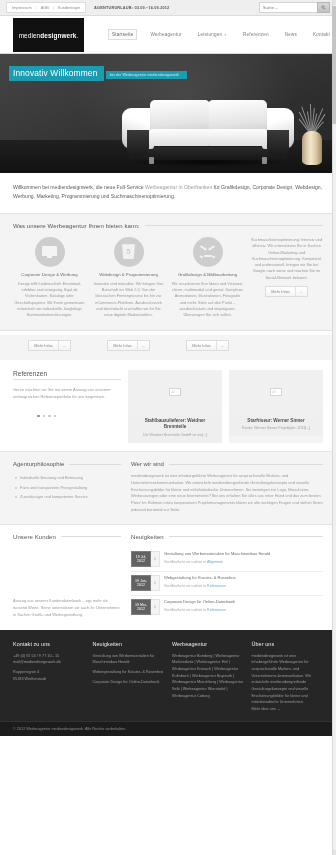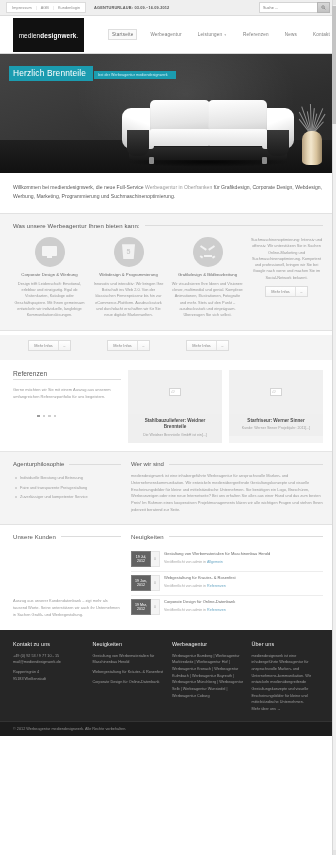--- a/index.html
+++ b/index.html
@@ -260,21 +260,21 @@
         <i style="height: 31px; transform: rotate(-2deg);"></i>
         <i style="height: 27px; transform: rotate(6deg);"></i>
         <i style="height: 22px; transform: rotate(14deg);"></i>
         <i style="height: 29px; transform: rotate(23deg);"></i>
         <i style="height: 25px; transform: rotate(33deg);"></i>
         <i style="height: 18px; transform: rotate(42deg);"></i>
       </div>
     <div class="vase"></div>
 
     <div class="hero-banner">
-      <div class="hb1">Herzlich Brennteile</div>
+      <div class="hb1">Innovativ Willkommen</div>
       <div class="hb2">bei der Werbeagentur mediendesignwerk</div>
     </div>
   </div>
 
   <div class="intro">
     <p><span>Willkommen bei mediendesignwerk, die neue Full-Service </span><span class="teal">Werbeagentur in Oberfranken</span><span> für Grafikdesign, Corporate Design, Webdesign, Werbung, Marketing, Programmierung und Suchmaschinenoptimierung.</span></p>
   </div>
 
   <div class="services">
     <div class="sec-head">

